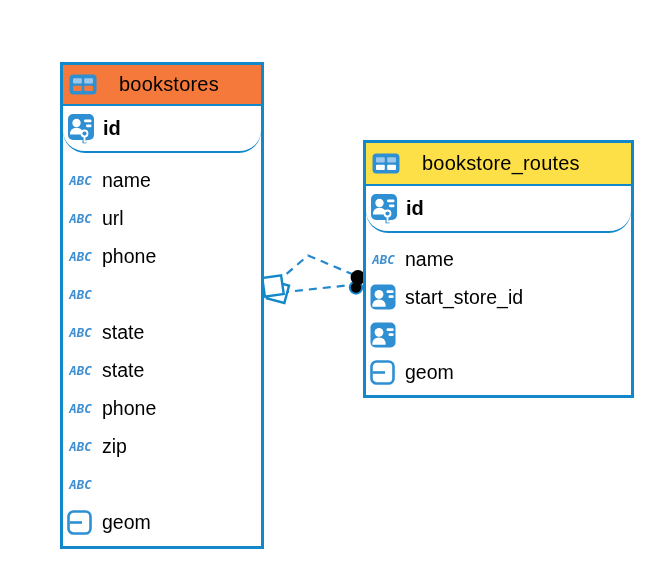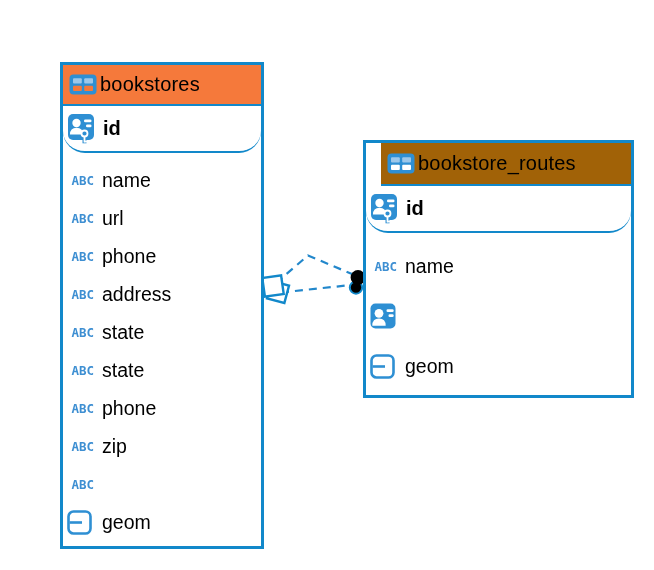--- a/index.html
+++ b/index.html
@@ -22,41 +22,41 @@
   .rels .dot-ring{fill:#000000;stroke:var(--blue);stroke-width:2;}
 
   .etable{
     position:absolute;box-sizing:border-box;background:#ffffff;
     border:3px solid var(--blue);display:flex;flex-direction:column;
   }
   .t1{left:60px;top:62px;width:204px;height:487px;}
   .t2{left:363px;top:140px;width:271px;height:258px;}
 
   .hdr{
-    display:flex;align-items:center;gap:3px;padding:0 6px;
+    display:flex;align-items:center;gap:22px;padding:0 6px;
     border-bottom:2px solid var(--blue);flex:0 0 39px;
   }
   .t1 .hdr{background:#f5793b;--cell:#f5793b;}
-  .t2 .hdr{background:#a16207;--cell:#ffffff;flex-basis:41px;margin-left:15px;}
+  .t2 .hdr{background:#fde047;--cell:#ffffff;flex-basis:41px;}
   .hdr .tname{font-size:20px;font-weight:500;letter-spacing:.2px;}
 
   .pkrow{
     display:flex;align-items:center;gap:8px;padding:0 4px;
     border-bottom:2px solid var(--blue);flex:0 0 45px;
     font-size:20px;font-weight:bold;border-radius:22px;
   }
   .cols{flex:1;display:flex;flex-direction:column;padding:8px 0 4px 0;}
   .row{
     flex:1;display:flex;align-items:center;gap:8px;padding:0 4px;
     font-size:19.5px;
   }
   .abc{
-    flex:0 0 27px;width:27px;text-align:right;
+    flex:0 0 27px;width:27px;text-align:center;
     font-family:"DejaVu Sans Mono",monospace;font-weight:bold;
-    font-size:12.5px;color:var(--abc-blue);letter-spacing:0;
+    font-size:12.5px;color:var(--abc-blue);letter-spacing:0;font-style:italic;
   }
   .icn{flex:0 0 auto;display:block;}
   .lbl{white-space:nowrap;}
 </style>
 </head>
 <body>
 
 <div class="canvas">
 
   <svg class="rels" width="654" height="570" viewBox="0 0 654 570">
@@ -109,21 +109,20 @@
       <div class="row">
         <span class="abc">ABC</span>
         <span class="lbl">url</span>
       </div>
       <div class="row">
         <span class="abc">ABC</span>
         <span class="lbl">phone</span>
       </div>
       <div class="row">
         <span class="abc">ABC</span>
-        <span class="lbl">address</span>
       </div>
       <div class="row">
         <span class="abc">ABC</span>
         <span class="lbl">state</span>
       </div>
       <div class="row">
         <span class="abc">ABC</span>
         <span class="lbl">state</span>
       </div>
       <div class="row">
@@ -180,20 +179,30 @@
         <span class="lbl">name</span>
       </div>
       <div class="row">
         <svg class="icn" width="26" height="26" viewBox="0 0 26 26" style="margin-right:1px">
           <rect x="0.5" y="0.5" width="25" height="25" rx="5" fill="var(--icon-blue)"></rect>
           <circle cx="9" cy="10.3" r="4.4" fill="#fff"></circle>
           <path d="M2.3 22.8 q0 -7.2 6.7 -7.2 q6.7 0 6.7 7.2 z" fill="#fff"></path>
           <rect x="16.5" y="6.3" width="7.2" height="2.7" rx="1.3" fill="#fff"></rect>
           <rect x="18.5" y="11.3" width="5.2" height="2.7" rx="1.3" fill="#fff"></rect>
         </svg>
+        <span class="lbl">start_store_id</span>
+      </div>
+      <div class="row">
+        <svg class="icn" width="26" height="26" viewBox="0 0 26 26" style="margin-right:1px">
+          <rect x="0.5" y="0.5" width="25" height="25" rx="5" fill="var(--icon-blue)"></rect>
+          <circle cx="9" cy="10.3" r="4.4" fill="#fff"></circle>
+          <path d="M2.3 22.8 q0 -7.2 6.7 -7.2 q6.7 0 6.7 7.2 z" fill="#fff"></path>
+          <rect x="16.5" y="6.3" width="7.2" height="2.7" rx="1.3" fill="#fff"></rect>
+          <rect x="18.5" y="11.3" width="5.2" height="2.7" rx="1.3" fill="#fff"></rect>
+        </svg>
       </div>
       <div class="row">
         <svg class="icn" width="25" height="25" viewBox="0 0 25 25" style="margin-right:2px">
           <rect x="1.5" y="1.5" width="22" height="22" rx="5" fill="#fff" stroke="var(--icon-blue)" stroke-width="2.6"></rect>
           <line x1="2.6" y1="12.5" x2="15" y2="12.5" stroke="var(--icon-blue)" stroke-width="2.6"></line>
         </svg>
         <span class="lbl">geom</span>
       </div>
     </div>
   </div>

